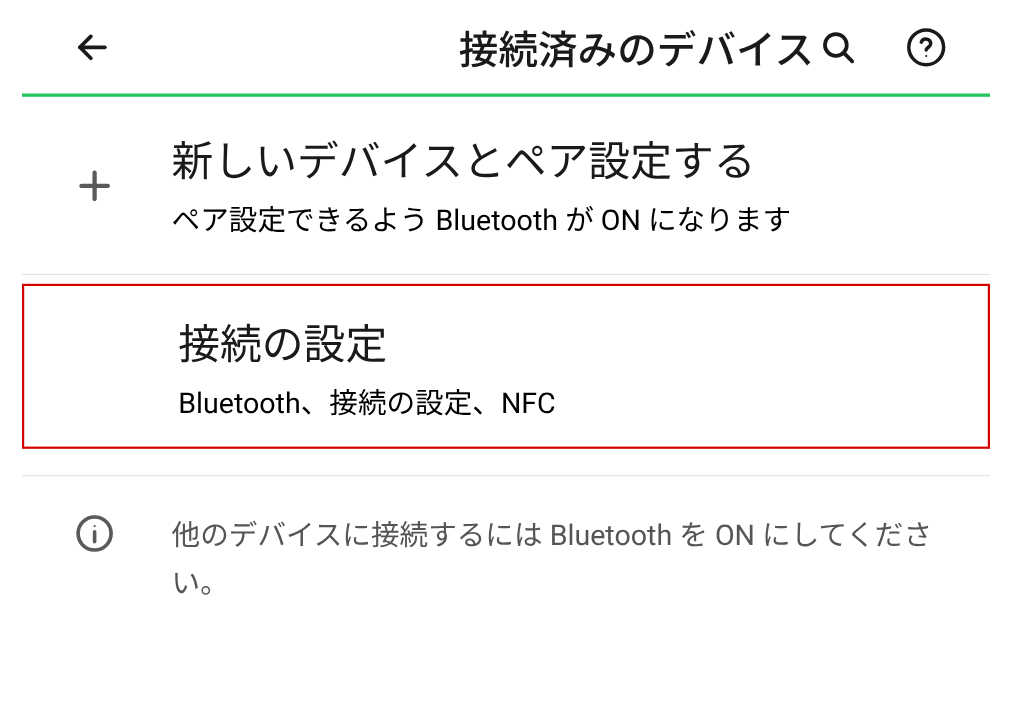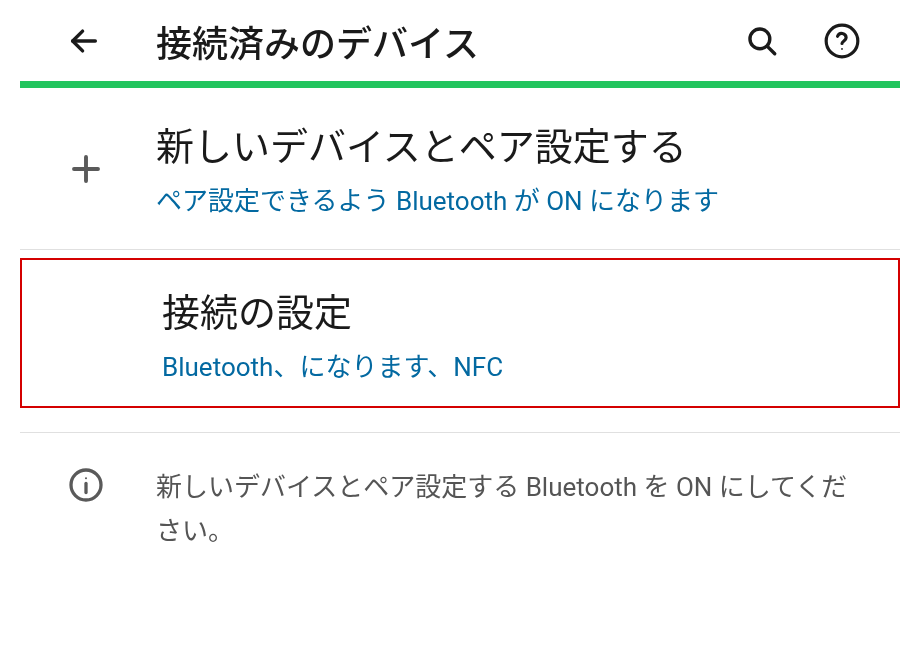--- a/index.html
+++ b/index.html
@@ -13,21 +13,22 @@
     }
     .page {
       width: 880px;
       margin: 0 20px;
     }
     .header {
       display: flex;
       align-items: center;
       height: 88px;
       padding: 0 0 0 40px;
-      border-bottom: 7px solid #22c55e;
+      border-bottom: 3px solid #22c55e;
+      text-align: right;
     }
     .back-btn {
       width: 48px;
       height: 48px;
       display: flex;
       align-items: center;
       justify-content: center;
       margin-right: 48px;
       cursor: pointer;
     }
@@ -69,21 +70,21 @@
       padding-right: 24px;
     }
     .row-title {
       font-size: 38px;
       color: #1a1a1a;
       margin-bottom: 10px;
       font-weight: 400;
     }
     .row-sub {
       font-size: 26px;
-      color: #0369a1;
+      color: #000000;
       line-height: 1.55;
     }
     .highlight-box {
       border: 2px solid #d40000;
       padding: 18px 0 18px 40px;
       margin-top: 8px;
       margin-bottom: 24px;
     }
     .highlight-box .row-title { margin-top: 4px; }
     .highlight-box .row-content { padding-left: 100px; }
@@ -143,30 +144,30 @@
     </div>
     <div class="row-content">
       <div class="row-title">新しいデバイスとペア設定する</div>
       <div class="row-sub">ペア設定できるよう Bluetooth が ON になります</div>
     </div>
   </div>
 
   <div class="highlight-box">
     <div class="row-content">
       <div class="row-title">接続の設定</div>
-      <div class="row-sub">Bluetooth、になります、NFC</div>
+      <div class="row-sub">Bluetooth、接続の設定、NFC</div>
     </div>
   </div>
 
   <div class="hr-light"></div>
 
   <div class="info-row">
     <div class="row-icon">
       <svg width="36" height="36" viewBox="0 0 24 24" fill="none" stroke="#5a5a5a" stroke-width="2.2" stroke-linecap="round" stroke-linejoin="round">
         <circle cx="12" cy="12" r="10"></circle>
         <line x1="12" y1="11" x2="12" y2="17"></line>
         <circle cx="12" cy="7.5" r="0.7" fill="#5a5a5a" stroke="none"></circle>
       </svg>
     </div>
-    <div class="info-text">新しいデバイスとペア設定する Bluetooth を ON にしてください。</div>
+    <div class="info-text">他のデバイスに接続するには Bluetooth を ON にしてください。</div>
   </div>
 
 </div>
 
 </body></html>

